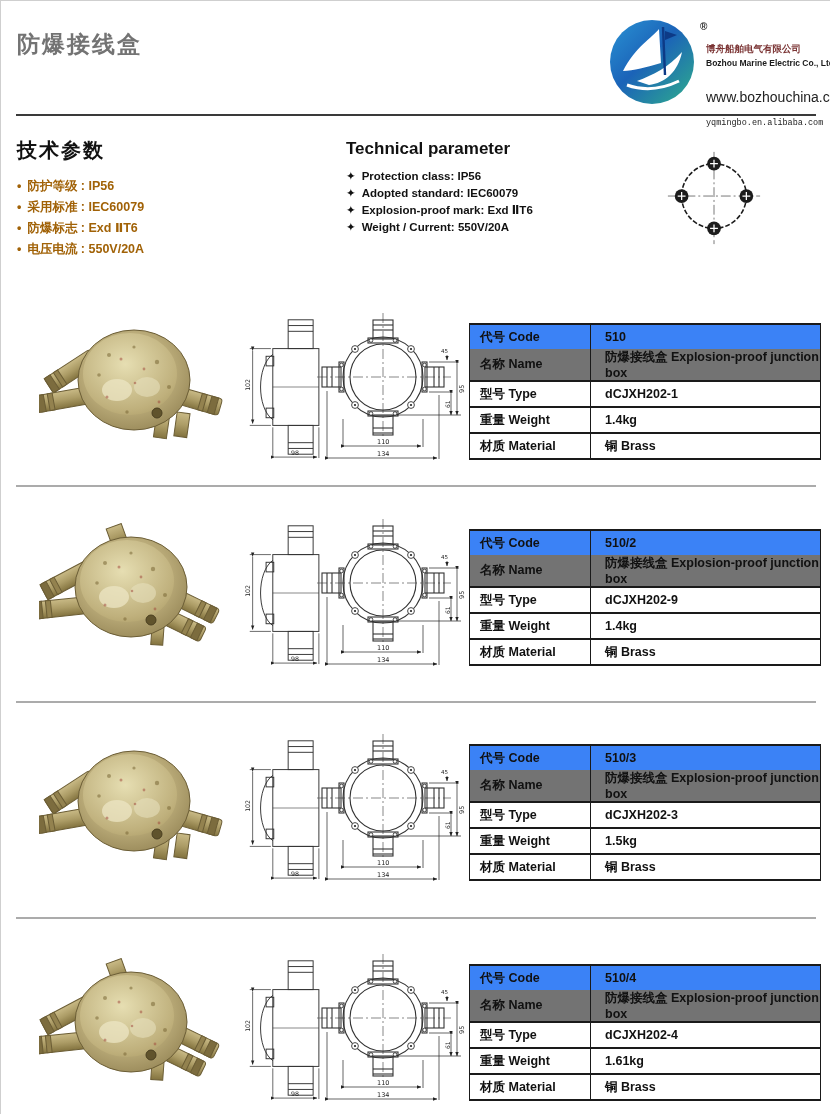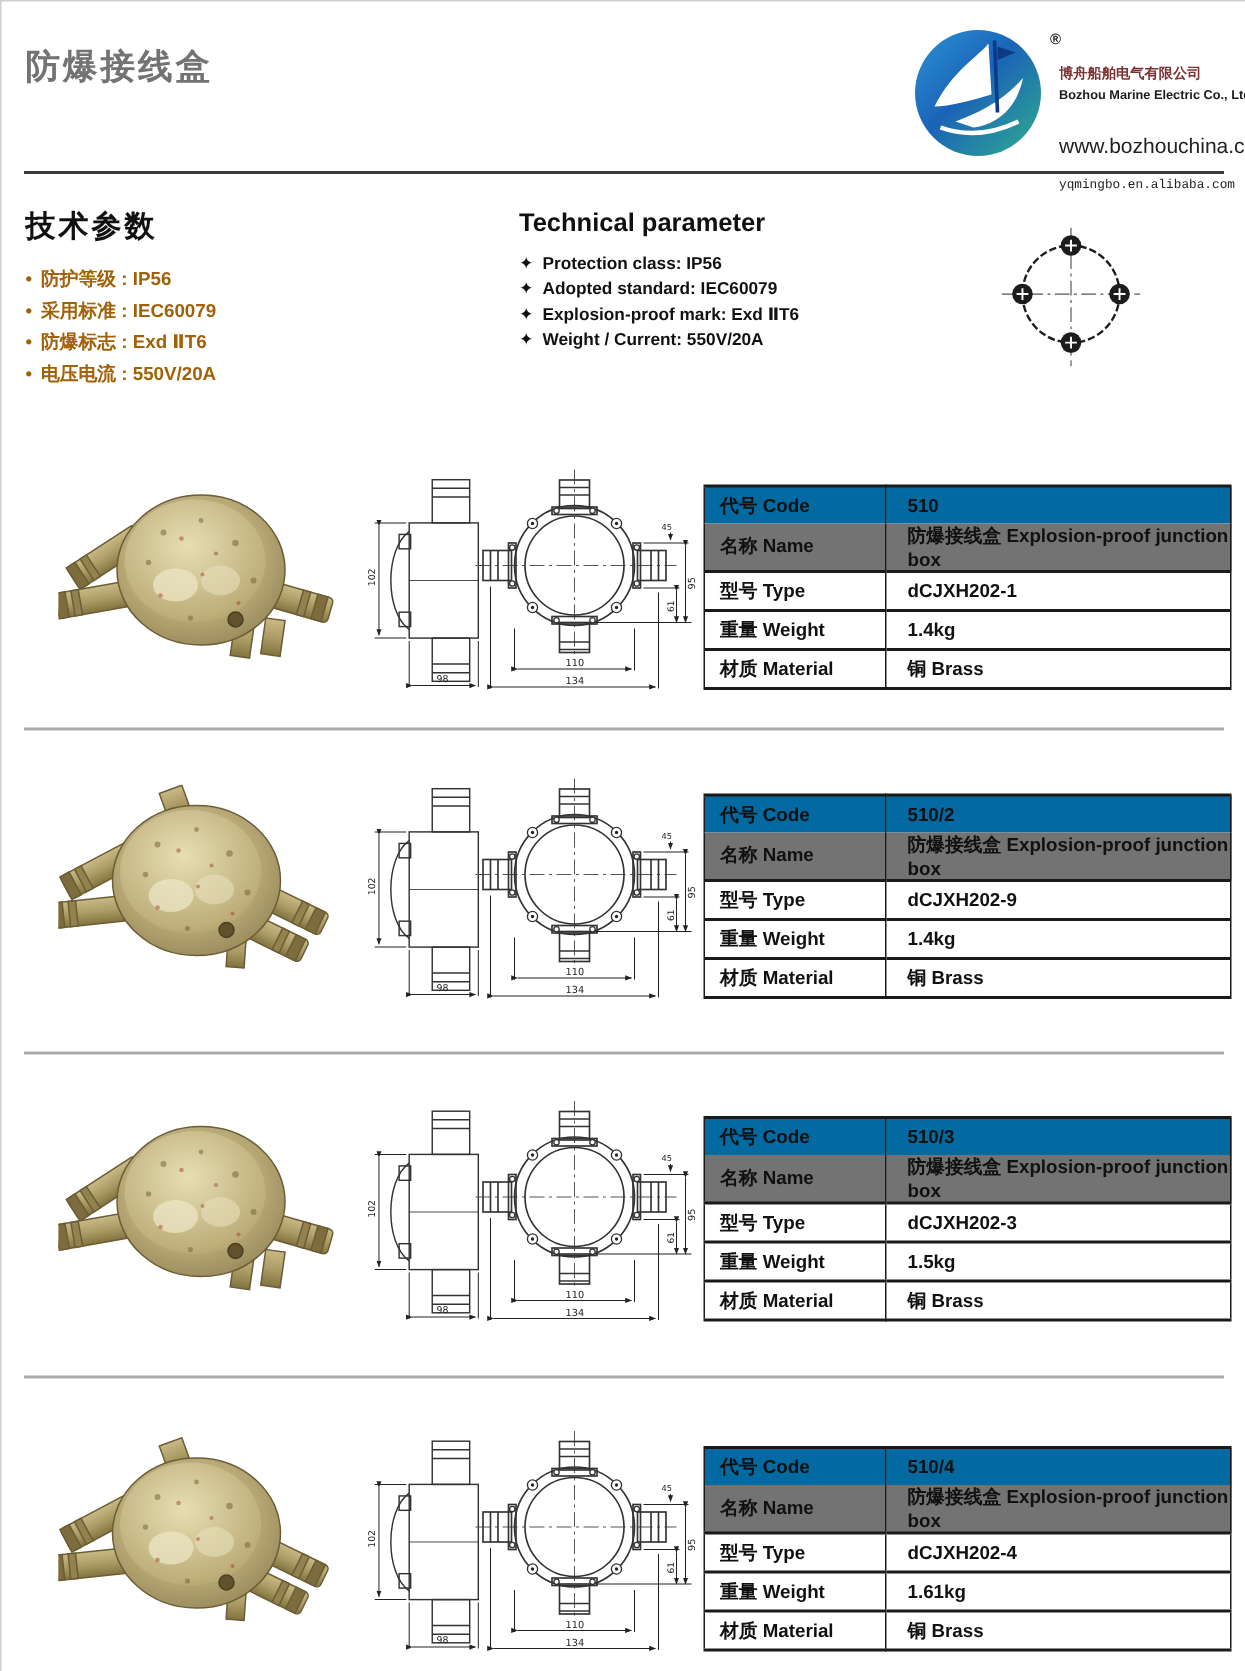--- a/index.html
+++ b/index.html
@@ -34,21 +34,21 @@
   .product-row{position:absolute;left:0;width:830px;height:152px;}
   .photo-svg{position:absolute;left:38px;top:6px;width:185px;height:135px;}
   .sideview-svg{position:absolute;left:243px;top:0;width:96px;height:152px;}
   .frontview-svg{position:absolute;left:312px;top:0;width:156px;height:152px;}
   .spec-table{position:absolute;left:468px;top:12px;width:352px;border-collapse:collapse;
               border-top:2px solid #1a1a1a;border-bottom:2px solid #1a1a1a;}
   .spec-table td{height:24px;font-size:12.5px;font-weight:bold;color:#111;
                  border-left:1px solid #1a1a1a;border-right:1px solid #1a1a1a;padding:0;}
   .spec-table td.lbl{width:110px;padding-left:10px;}
   .spec-table td.val{padding-left:14px;}
-  .spec-table tr.row-code td{background:#0369a1;}
+  .spec-table tr.row-code td{background:#3b82f6;}
   .spec-table tr.row-name td{background:#737373;border-bottom:2px solid #1a1a1a;}
   .spec-table tr.row-type td{border-bottom:2px solid #1a1a1a;}
   .spec-table tr.row-weight td{border-bottom:2px solid #1a1a1a;}
 
   .section-divider{position:absolute;left:15px;width:800px;height:2px;background:#ababab;}
 
   .hidden-defs{position:absolute;width:0;height:0;overflow:hidden;}
 </style>
 </head>
 <body>

